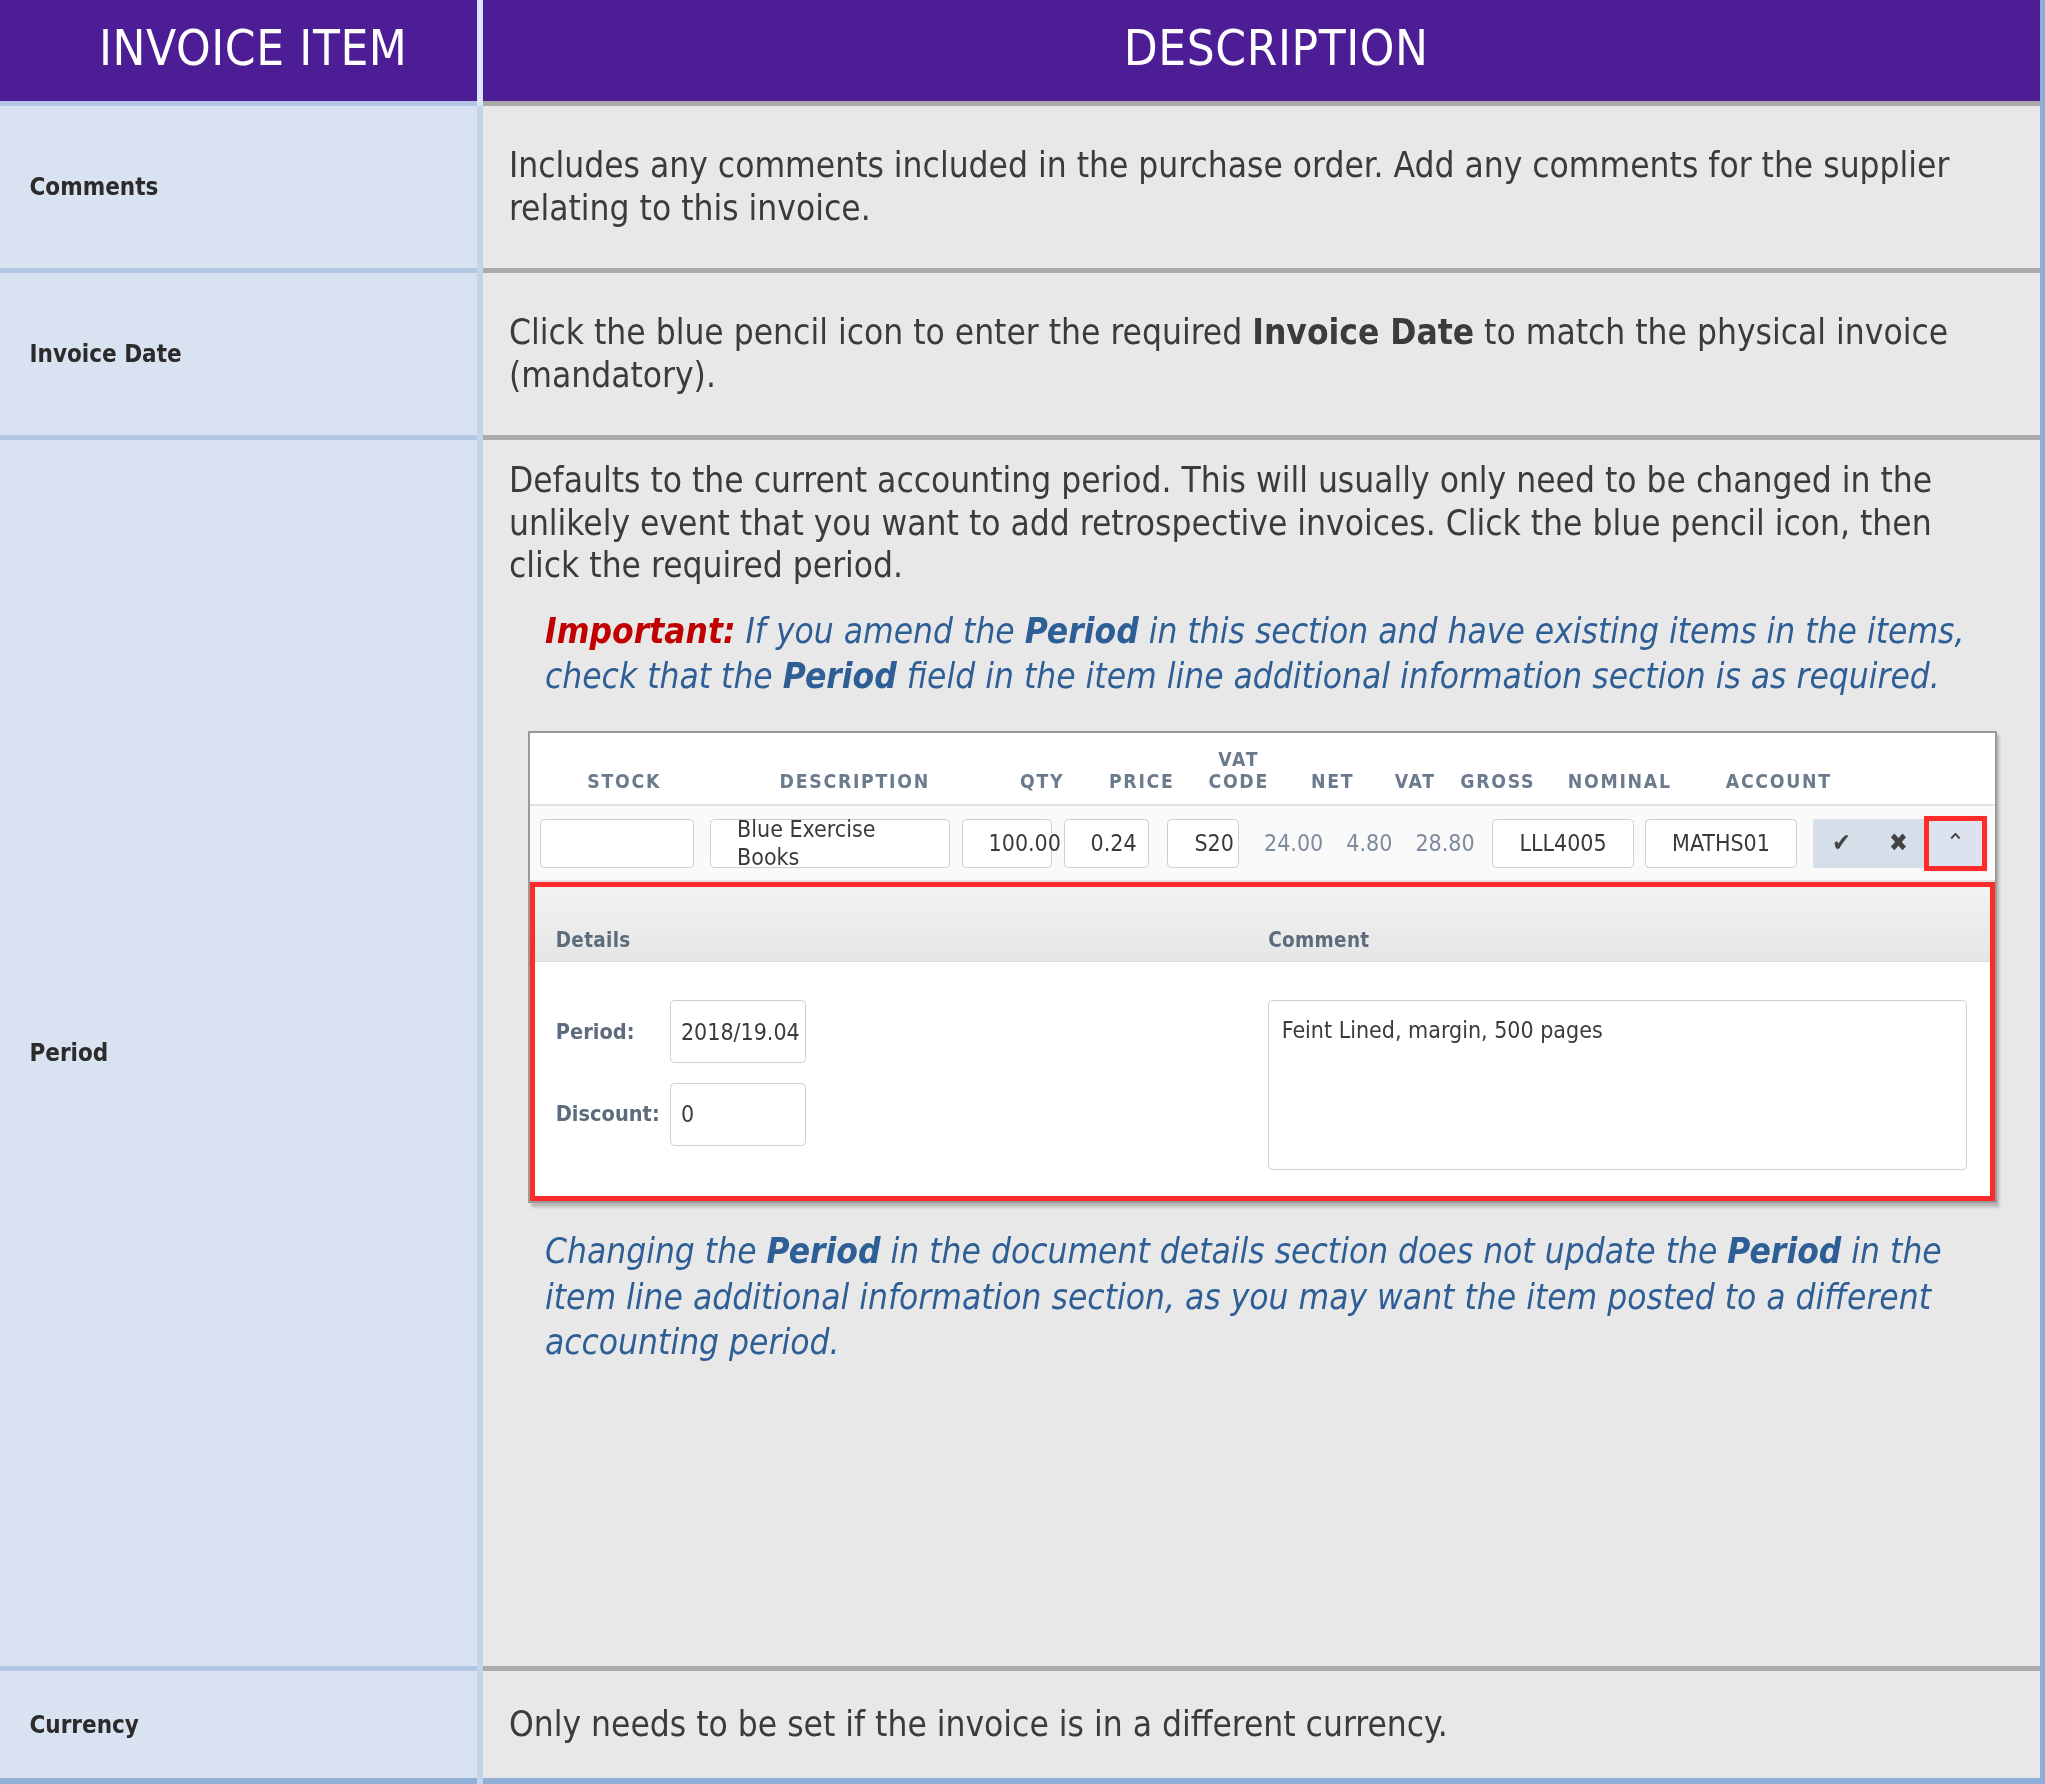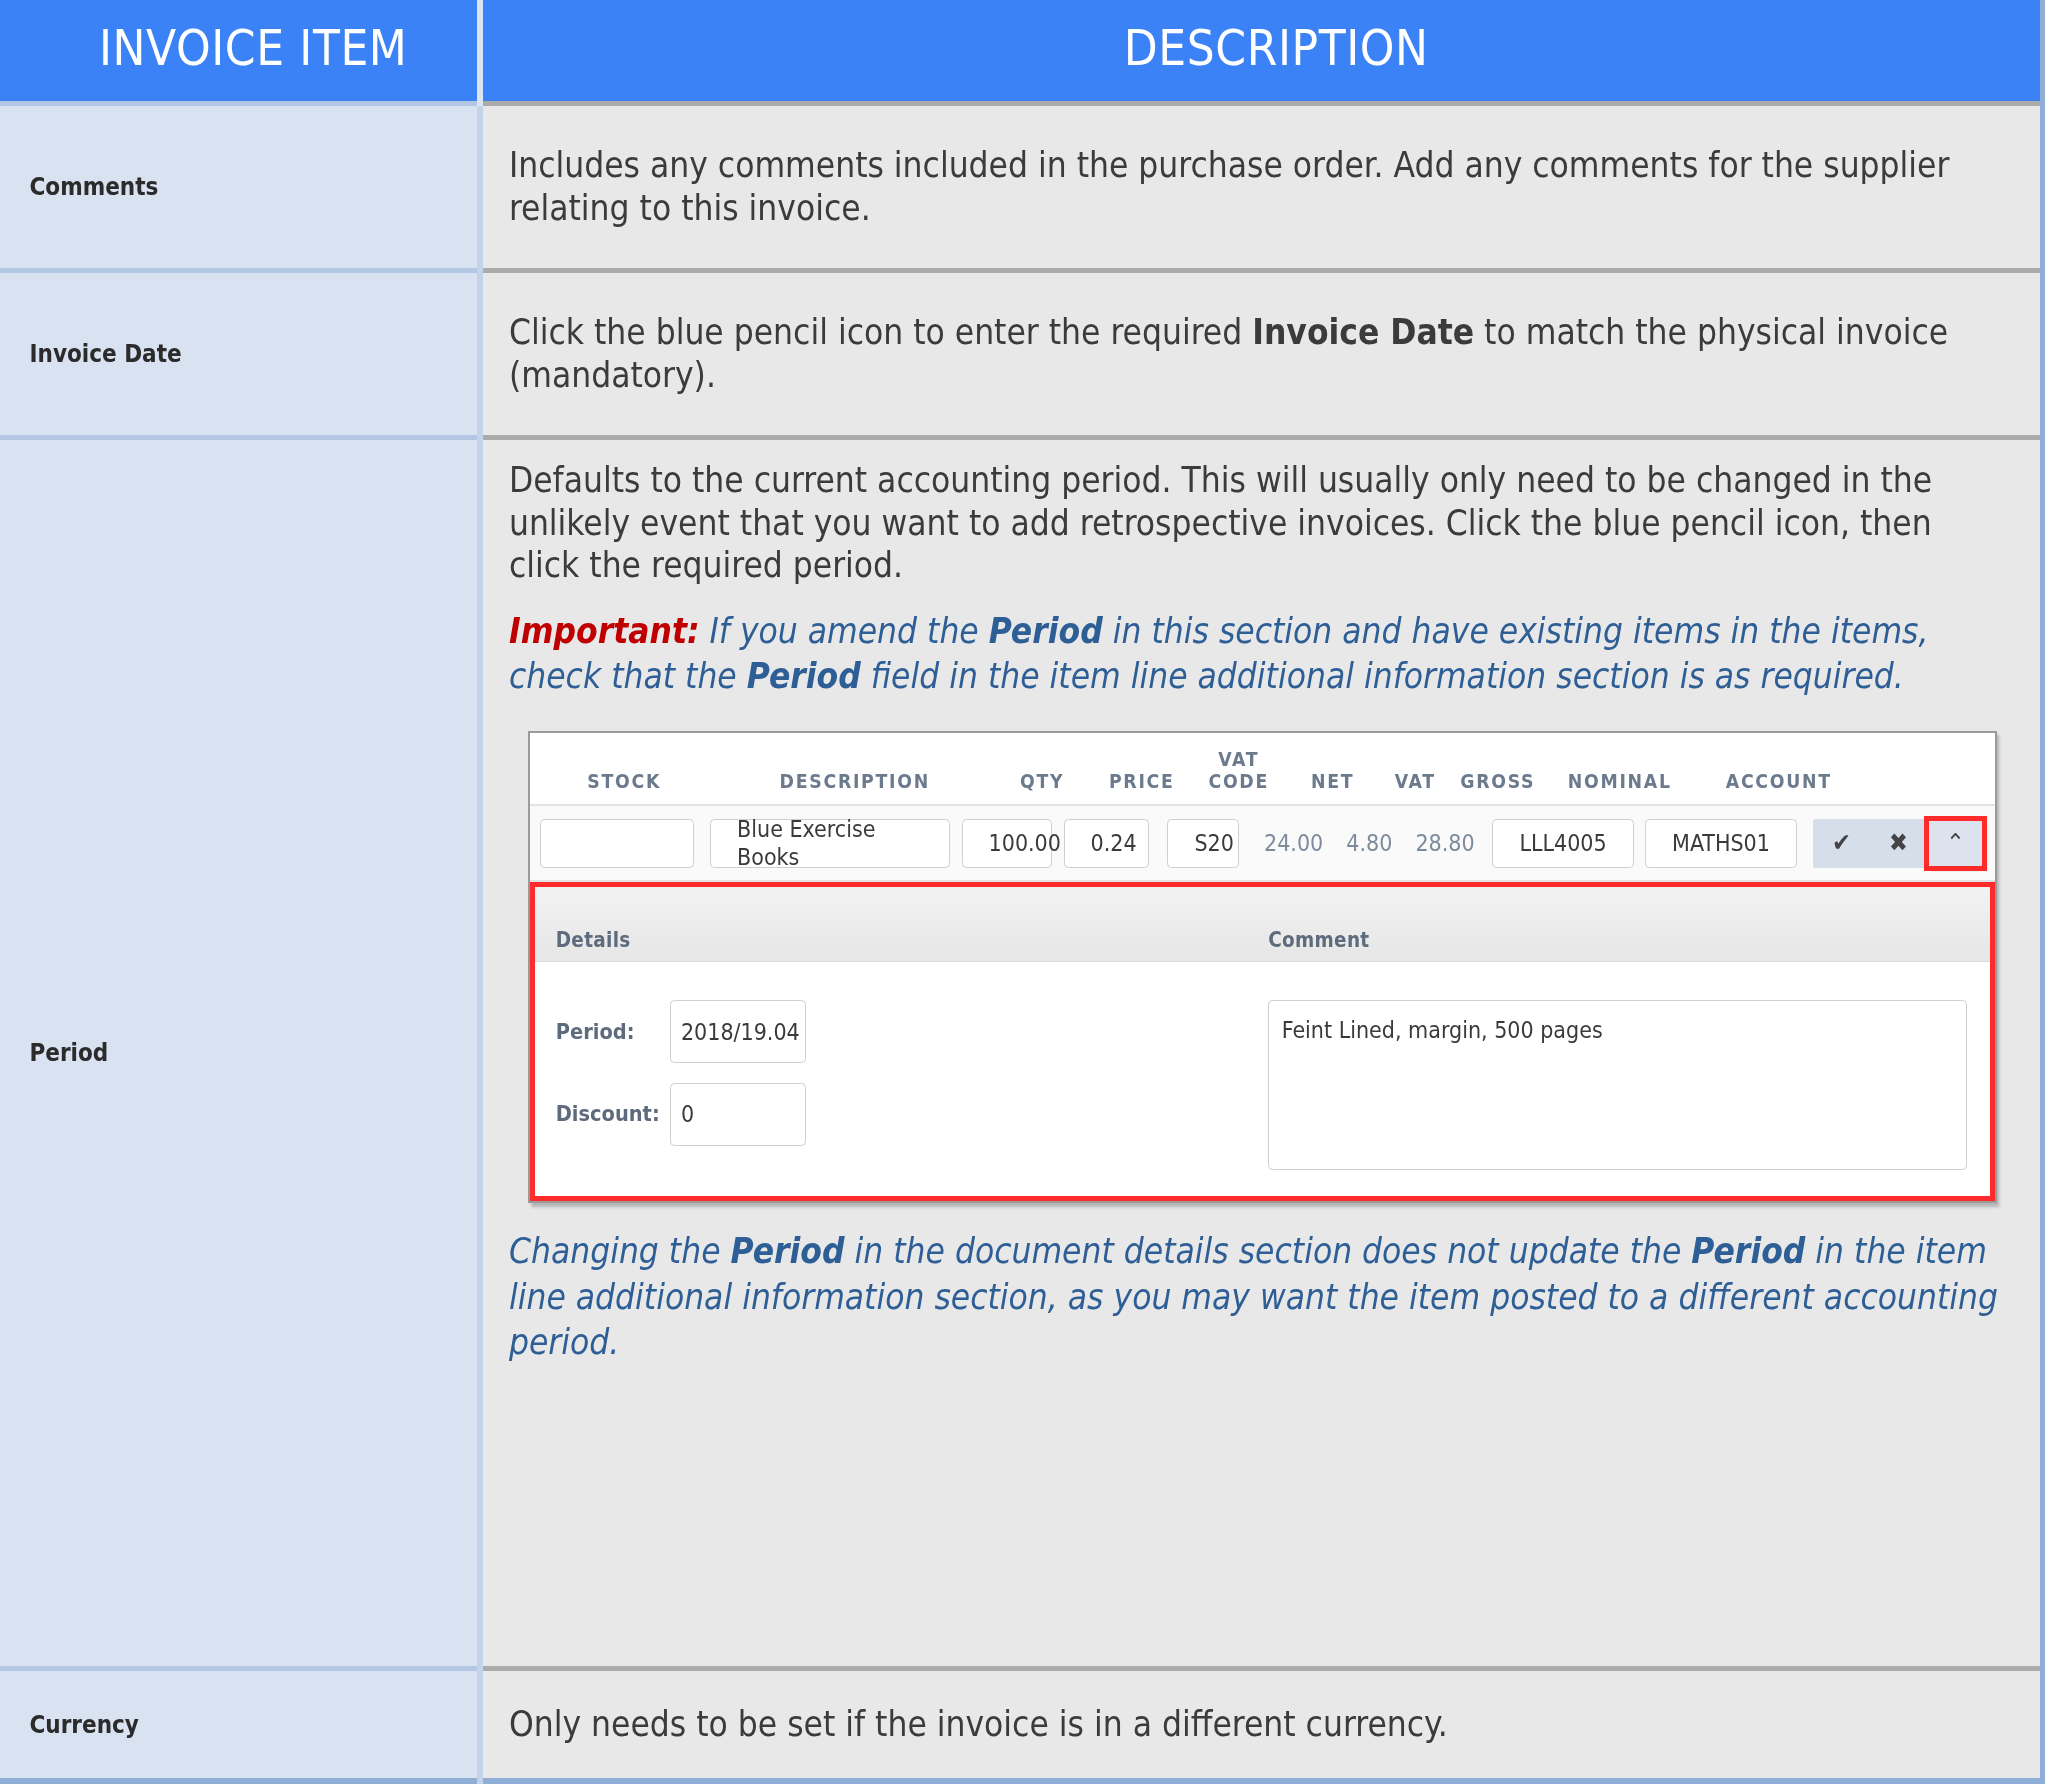--- a/index.html
+++ b/index.html
@@ -15,21 +15,21 @@
     border-collapse:collapse;
     table-layout:fixed;
     border-right:6.8px solid #8FAFD7;
     border-bottom:6.8px solid #8FAFD7;
   }
   col.c-item{width:479px;}
   col.c-desc{width:1560px;}
 
   
   .hdr-cell{
-    background:#3b82f6;
+    background:#4c1d95;
     color:#ffffff;
     font-size:49px;
     font-weight:400;
     letter-spacing:0.6px;
     padding:8px 0 12.5px 29.5px;
     vertical-align:middle;
     height:103px;
     box-sizing:border-box;
   }
   .hdr-cell.desc{border-left:6.8px solid #DCE6F2;}
@@ -57,20 +57,21 @@
   td.desc-cell.tall{vertical-align:top;}
   .para{margin:0 0 0 0;}
   b,strong{font-weight:700;}
 
   .note{
     color:#2E5E96;
     font-style:italic;
     font-size:35px;
     line-height:1.30;
     margin-top:21.6px;
+    margin-left:36px;
   }
   .note b{font-weight:700;color:#2E5E96;}
   .important{color:#C00000;font-weight:700;font-style:italic;}
 
   
   .shot-wrap{margin:31px 0 26px 19.3px;}
   .shot{
     width:1469px;
     box-sizing:border-box;
     background:#ffffff;

